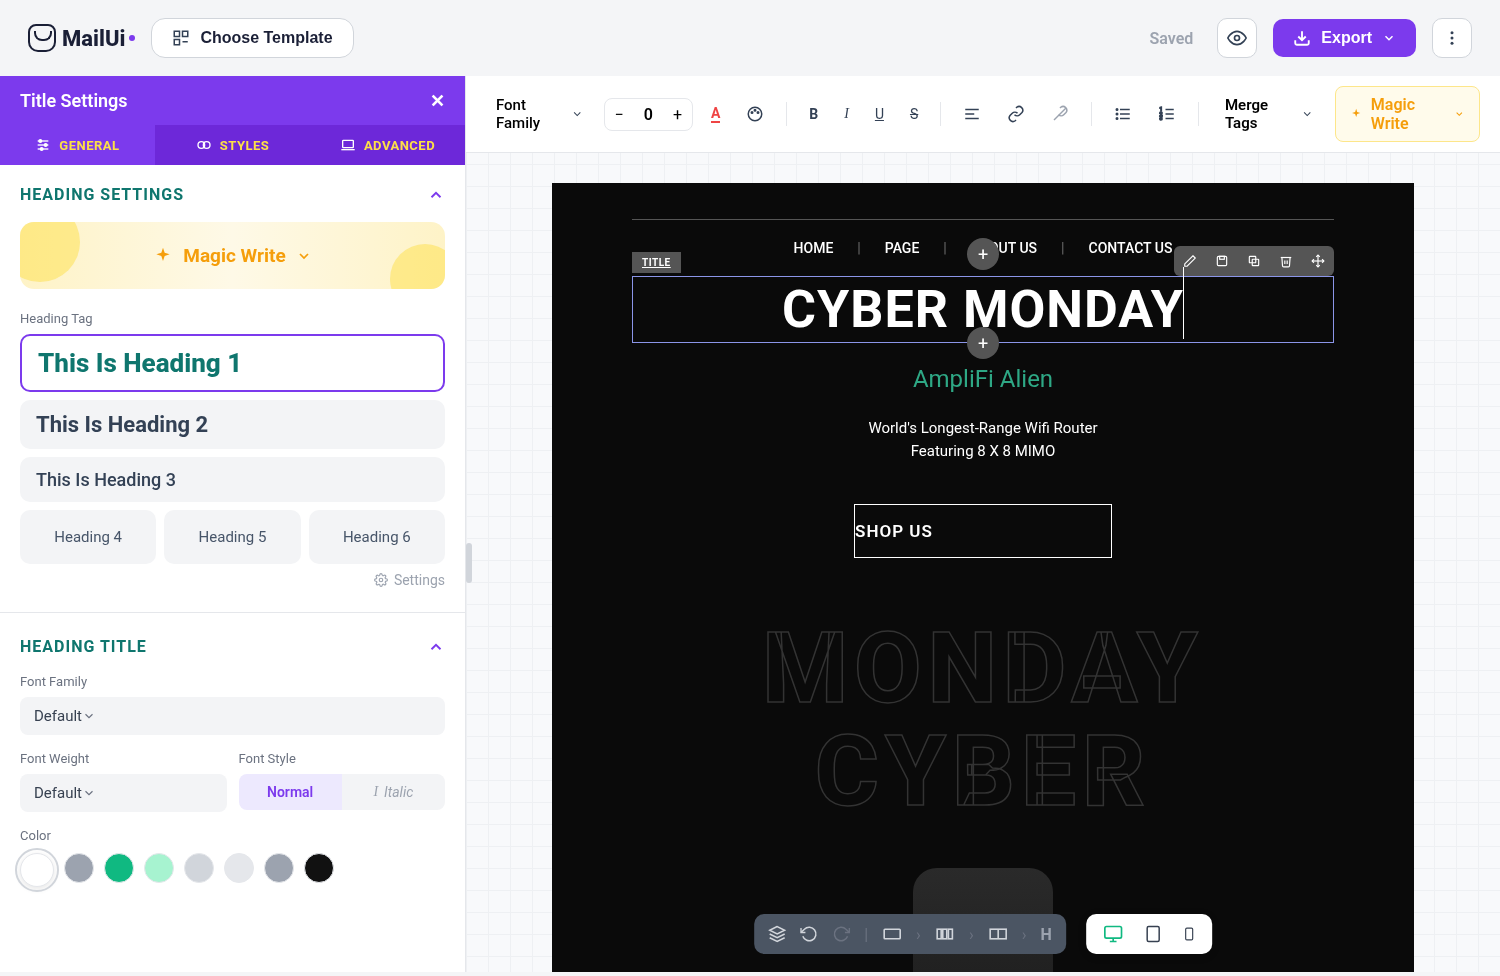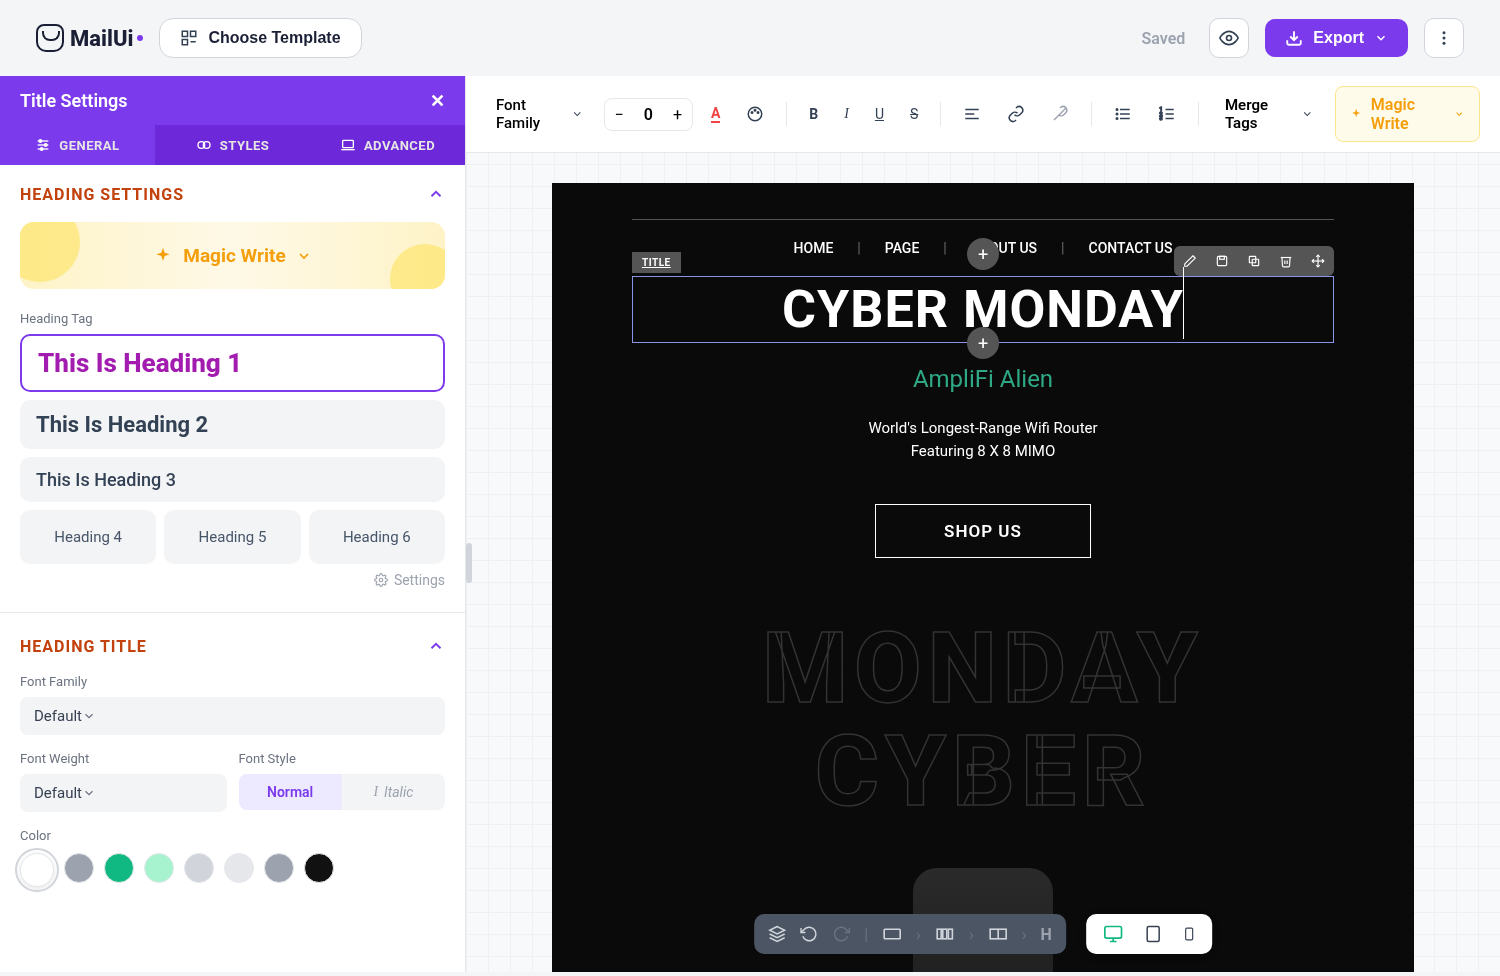--- a/index.html
+++ b/index.html
@@ -1,49 +1,49 @@
 <!DOCTYPE html>
 <html><head>
 <meta charset="utf-8">
 <style>
 * { box-sizing: border-box; margin: 0; padding: 0; }
 body { font-family: -apple-system, BlinkMacSystemFont, "Segoe UI", Roboto, sans-serif; background: #f4f5f7; width: 1500px; height: 976px; overflow: hidden; }
 
 
-.topbar { display: flex; align-items: center; padding: 18px 36px; gap: 16px; }
+.topbar { display: flex; align-items: center; padding: 18px 28px; gap: 16px; }
 .logo { display: flex; align-items: center; gap: 6px; font-weight: 800; font-size: 22px; color: #1a1f36; }
 .logo-icon { width: 28px; height: 28px; border: 2.5px solid #1a1f36; border-radius: 8px 8px 10px 10px; position: relative; }
 .logo-icon::before { content: ""; position: absolute; top: 5px; left: 4px; width: 14px; height: 8px; border: 2px solid #1a1f36; border-top: none; border-radius: 0 0 8px 8px; }
 .logo-dot { width: 6px; height: 6px; background: #7c3aed; border-radius: 50%; display: inline-block; margin-left: -2px; vertical-align: top; }
 .choose-tpl { display: flex; align-items: center; gap: 10px; border: 1px solid #d1d5db; border-radius: 14px; padding: 10px 20px; background: #fff; font-weight: 600; font-size: 16px; color: #1a1f36; cursor: pointer; }
 .spacer { flex: 1; }
 .saved { color: #9ca3af; font-weight: 600; font-size: 16px; margin-right: 8px; }
 .icon-btn { width: 40px; height: 40px; border: 1px solid #d1d5db; border-radius: 10px; display: flex; align-items: center; justify-content: center; background: #fff; cursor: pointer; }
 .export-btn { display: flex; align-items: center; gap: 10px; background: #7c3aed; color: #fff; border: none; border-radius: 10px; padding: 10px 20px; font-weight: 700; font-size: 16px; cursor: pointer; }
 
 
 .main { display: flex; height: calc(100% - 80px); }
 
 
 .sidebar { width: 466px; background: #fff; display: flex; flex-direction: column; border-right: 1px solid #e5e7eb; }
 .side-header { background: #7c3aed; color: #fff; padding: 14px 20px; display: flex; align-items: center; justify-content: space-between; font-size: 18px; font-weight: 600; }
 .close-x { cursor: pointer; font-size: 18px; }
 .tabs { display: flex; background: #6d28d9; }
-.tab { flex: 1; display: flex; align-items: center; justify-content: center; gap: 8px; color: #e5e5e5; padding: 12px 0; font-size: 13px; font-weight: 700; letter-spacing: 0.5px; cursor: pointer; }
+.tab { flex: 1; display: flex; align-items: center; justify-content: center; gap: 8px; color: #fde047; padding: 12px 0; font-size: 13px; font-weight: 700; letter-spacing: 0.5px; cursor: pointer; }
 .tab.active { background: #7c3aed; }
 .panel { padding: 20px; overflow-y: auto; flex: 1; }
-.section-hdr { display: flex; justify-content: space-between; color: #c2410c; font-weight: 700; letter-spacing: 1px; font-size: 16px; margin-bottom: 18px; cursor: pointer; }
+.section-hdr { display: flex; justify-content: space-between; align-items: center; color: #0f766e; font-weight: 700; letter-spacing: 1px; font-size: 16px; margin-bottom: 18px; cursor: pointer; }
 .chev { color: #7c3aed; }
 .magic-write-box { background: linear-gradient(90deg, #fef3c7 0%, #fef9e7 50%, #fef3c7 100%); border-radius: 14px; padding: 22px; display: flex; align-items: center; justify-content: center; gap: 10px; color: #f59e0b; font-weight: 700; font-size: 19px; margin-bottom: 22px; cursor: pointer; position: relative; overflow: hidden; }
 .magic-write-box::before { content: ""; position: absolute; width: 80px; height: 80px; border-radius: 50%; background: rgba(253, 224, 71, 0.5); left: -20px; top: -20px; }
 .magic-write-box::after { content: ""; position: absolute; width: 70px; height: 70px; border-radius: 50%; background: rgba(253, 224, 71, 0.5); right: -15px; bottom: -25px; }
 .magic-write-box > * { position: relative; z-index: 1; }
 .field-label { font-size: 13px; color: #6b7280; margin-bottom: 8px; }
 .heading-opt { background: #f3f4f6; border-radius: 10px; padding: 12px 16px; margin-bottom: 8px; cursor: pointer; color: #334155; }
-.heading-opt.h1 { border: 2px solid #7c3aed; background: #fff; font-size: 26px; font-weight: 800; color: #a21caf; }
+.heading-opt.h1 { border: 2px solid #7c3aed; background: #fff; font-size: 26px; font-weight: 800; color: #0f766e; }
 .heading-opt.h2 { font-size: 22px; font-weight: 700; }
 .heading-opt.h3 { font-size: 18px; font-weight: 500; }
 .heading-row { display: flex; gap: 8px; margin-bottom: 8px; }
 .heading-row .heading-opt { flex: 1; text-align: center; font-size: 15px; color: #475569; margin-bottom: 0; padding: 18px 8px; }
 .settings-link { text-align: right; color: #9ca3af; font-size: 14px; margin-top: 8px; display: flex; align-items: center; justify-content: flex-end; gap: 6px; }
 .divider { height: 1px; background: #e5e7eb; margin: 24px -20px; }
 .select { background: #f3f4f6; border-radius: 8px; padding: 10px 14px; display: flex; align-items: center; cursor: pointer; color: #374151; font-size: 15px; }
 .two-col { display: flex; gap: 12px; }
 .two-col > div { flex: 1; }
 .style-toggle { display: flex; border-radius: 8px; overflow: hidden; }
@@ -81,21 +81,21 @@
 .title-label { position: absolute; top: -24px; left: 0; background: #555; color: #fff; font-size: 10px; font-weight: 700; padding: 5px 10px; letter-spacing: 0.5px; text-decoration: underline; }
 .title-toolbar { position: absolute; top: -30px; right: 0; display: flex; gap: 0; background: #555; border-radius: 6px; overflow: hidden; }
 .title-toolbar > div { width: 32px; height: 30px; display: flex; align-items: center; justify-content: center; cursor: pointer; color: #fff; font-size: 14px; }
 .add-btn { position: absolute; width: 32px; height: 32px; background: #555; border-radius: 50%; display: flex; align-items: center; justify-content: center; color: #fff; font-size: 18px; cursor: pointer; left: 50%; transform: translateX(-50%); z-index: 2; }
 .add-top { top: -38px; }
 .add-bot { bottom: -16px; }
 .cyber-title { font-size: 52px; font-weight: 700; text-align: center; letter-spacing: 1px; padding: 2px 0; }
 .cursor-caret { display: inline-block; width: 1px; height: 72px; background: #fff; vertical-align: middle; margin: 0 -1px; position: absolute; top: -12px; }
 .subtitle { color: #2ea885; text-align: center; font-size: 24px; margin-top: 22px; }
 .desc { text-align: center; font-size: 15px; margin-top: 24px; line-height: 1.5; }
-.shop-btn { display: block; margin: 42px auto 0; border: 1.5px solid #fff; background: transparent; color: #fff; padding: 16px 0; width: 216px; font-size: 17px; font-weight: 600; letter-spacing: 1px; cursor: pointer; text-align: center; }
+.shop-btn { display: block; margin: 42px auto 0; border: 1.5px solid #fff; background: transparent; color: #fff; padding: 16px 0; width: 258px; font-size: 17px; font-weight: 600; letter-spacing: 1px; cursor: pointer; }
 .big-outline { text-align: center; margin-top: 60px; font-size: 98px; font-weight: 800; letter-spacing: 6px; line-height: 1.05; color: transparent; -webkit-text-stroke: 1.5px #333; }
 .product-img { position: absolute; bottom: -40px; left: 50%; transform: translateX(-50%); width: 140px; height: 160px; background: linear-gradient(180deg, #2a2a2a, #1c1c1c); border-radius: 24px 24px 8px 8px; }
 
 
 .bottom-bar { position: absolute; bottom: 18px; left: 50%; transform: translateX(-50%); display: flex; gap: 20px; }
 .layers-bar { background: #4b5563; border-radius: 10px; display: flex; align-items: center; padding: 10px 14px; gap: 14px; color: #d1d5db; }
 .layers-bar > * { cursor: pointer; }
 .layers-bar .lsep { color: #6b7280; }
 .device-bar { background: #fff; border-radius: 10px; display: flex; align-items: center; padding: 10px 16px; gap: 20px; box-shadow: 0 2px 10px rgba(0,0,0,0.1); }
 .device-bar > * { cursor: pointer; color: #374151; }

